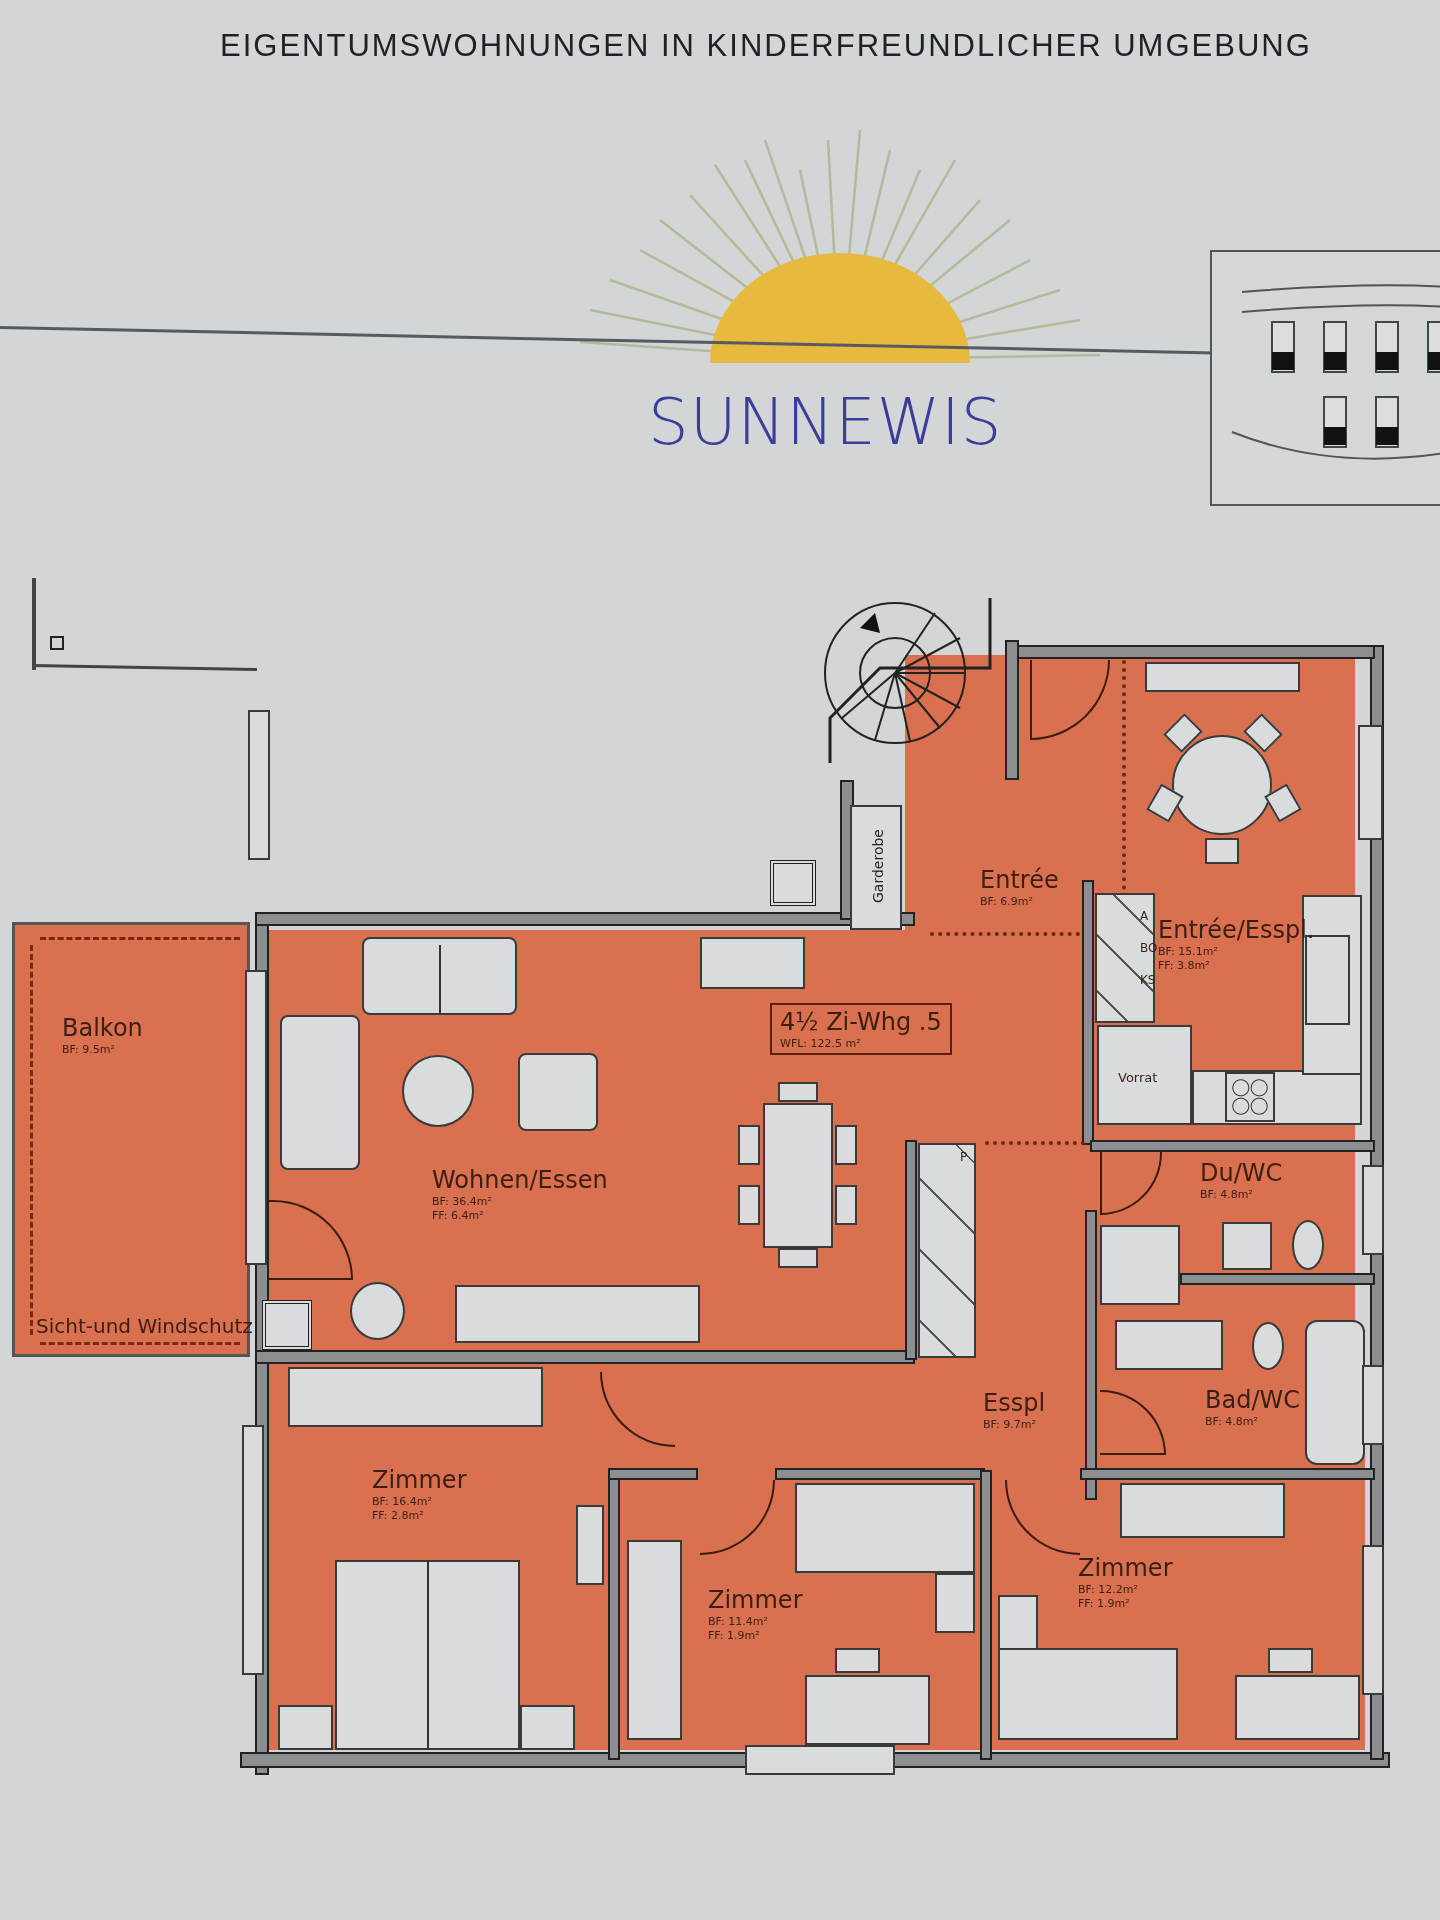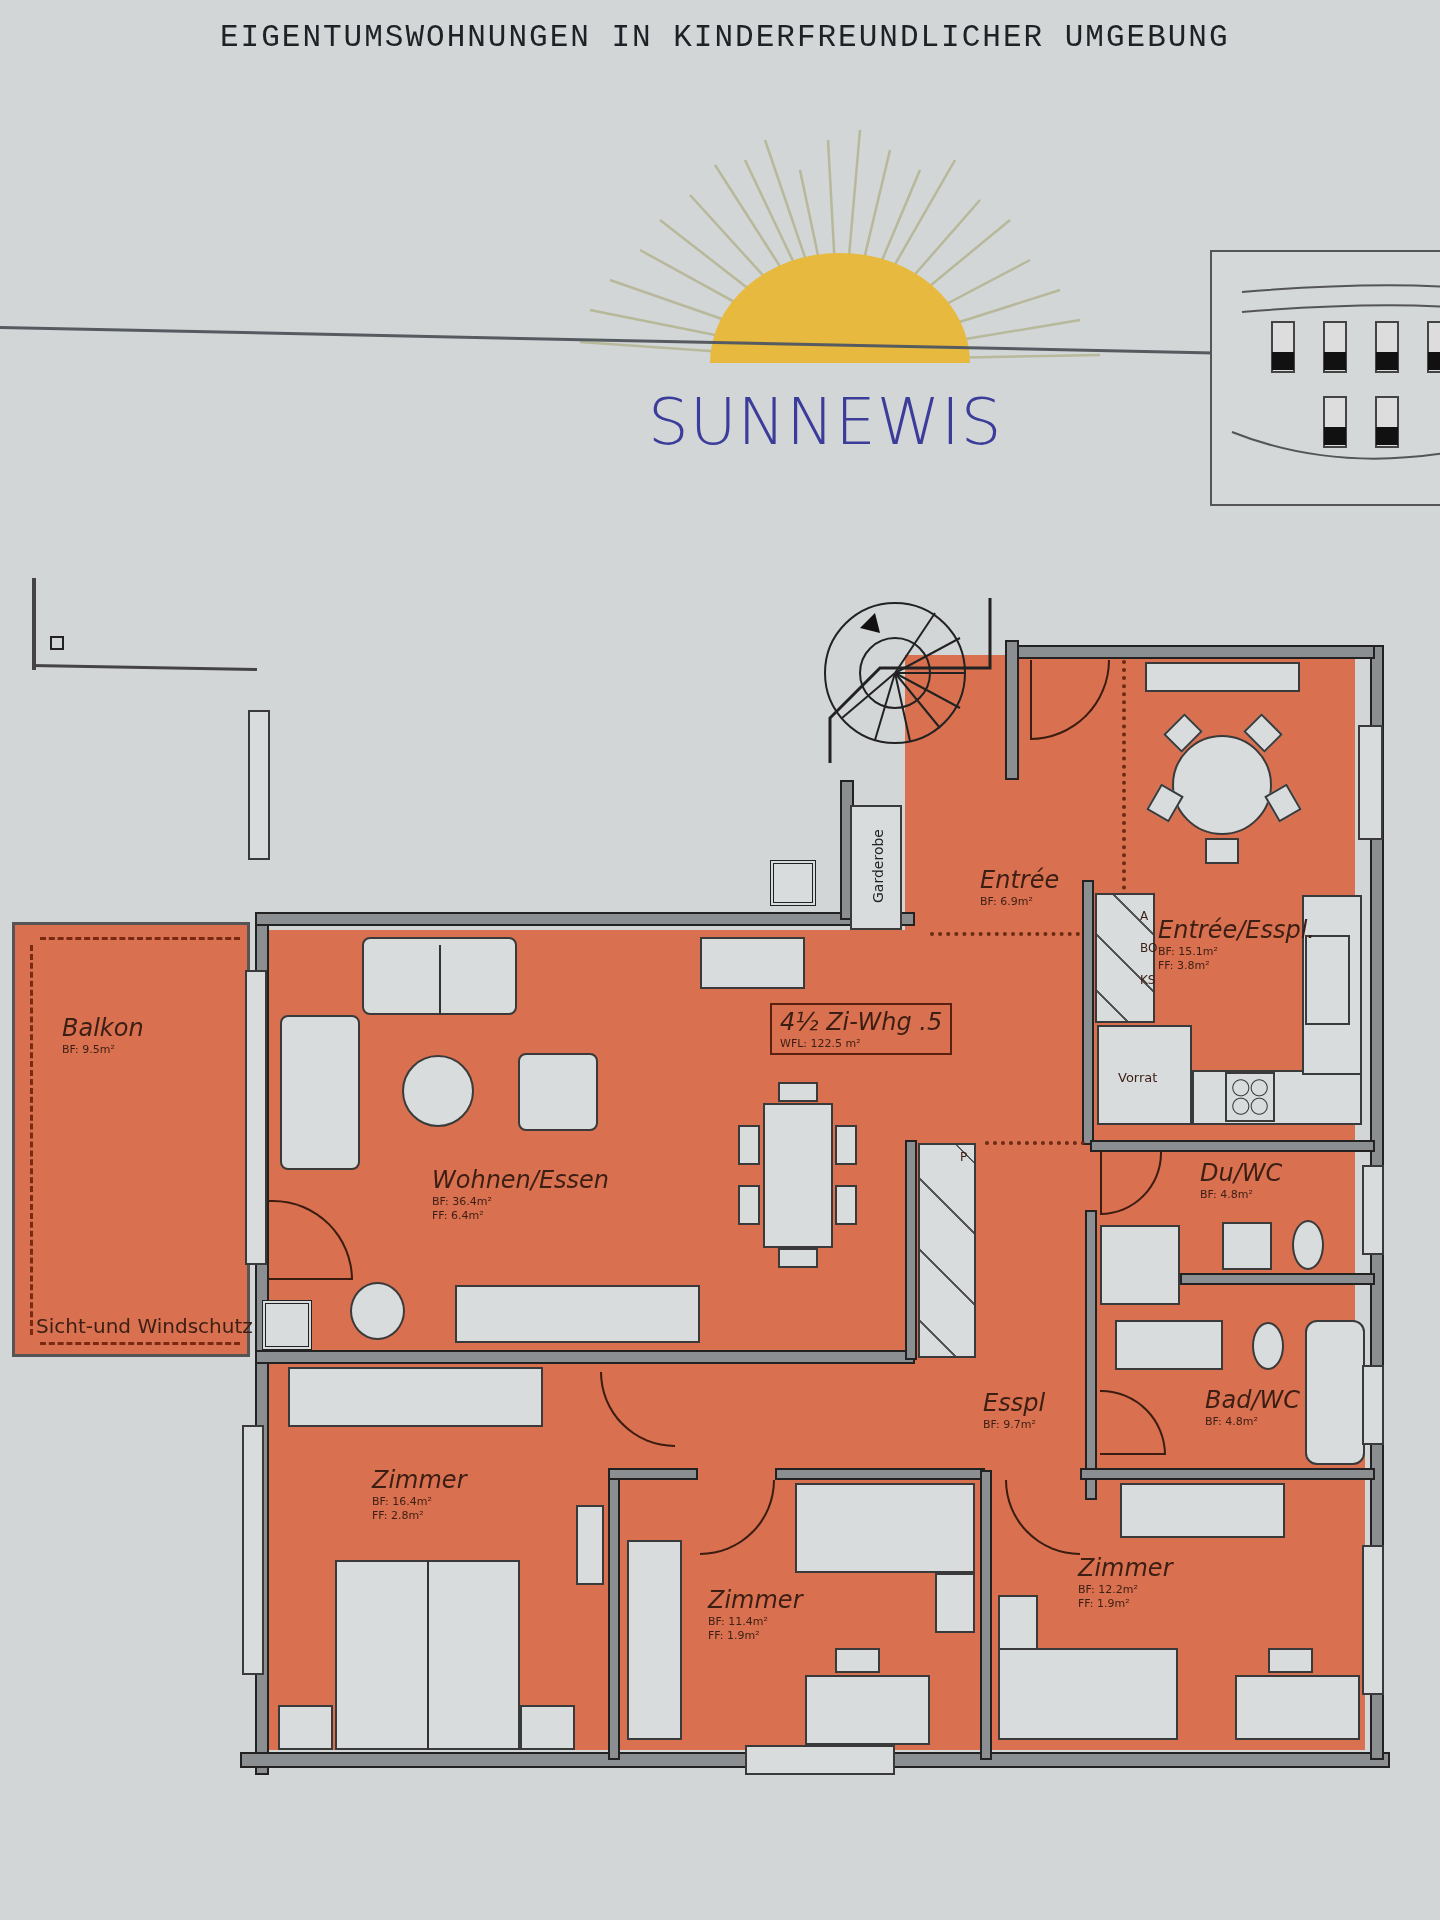--- a/index.html
+++ b/index.html
@@ -1,25 +1,25 @@
 <!DOCTYPE html>
 <html><head>
 <meta charset="utf-8">
 <style>
   html, body { margin:0; padding:0; }
   body { width:1440px; height:1920px; background:#d2d6d7; position:relative; overflow:hidden; font-family:"DejaVu Sans", sans-serif; }
   .abs { position:absolute; }
-  .headline { left:220px; top:20px; font-size:31px; letter-spacing:2px; color:#1e2126; font-family:Liberation Mono, monospace; white-space:nowrap; }
+  .headline { left:220px; top:28px; font-size:31px; letter-spacing:2px; color:#1e2126; font-family:Liberation Sans, sans-serif; white-space:nowrap; }
   .horizon { left:0; top:326px; width:1440px; height:3px; background:#555b60; transform:rotate(1.2deg); transform-origin:left; }
   .brand { left:648px; top:385px; font-size:64px; color:#3c3c9a; letter-spacing:1px; font-family:"DejaVu Sans", sans-serif; font-weight:300; }
   .siteplan { left:1210px; top:250px; width:240px; height:252px; border:2px solid #555; background:#d4d8d9; }
   .room { background:#d9704f; }
   .wall { background:#8c8f91; border:2px solid #222; box-sizing:border-box; }
   .lbl { color:#3b1e14; font-family:"DejaVu Sans", sans-serif; line-height:1.25; white-space:nowrap; }
-  .lbl .title { font-size:24px;font-style:italic; }
+  .lbl .title { font-size:24px; }
   .lbl .area { font-size:11px; }
   .furn { background:#d8dcdd; border:2px solid #3a3a3a; box-sizing:border-box; }
   .round { border-radius:50%; }
   .door { border:2px solid #3a1c10; box-sizing:border-box; }
 </style>
 </head>
 <body>
 
 <div class="abs headline">EIGENTUMSWOHNUNGEN IN KINDERFREUNDLICHER UMGEBUNG</div>
 

